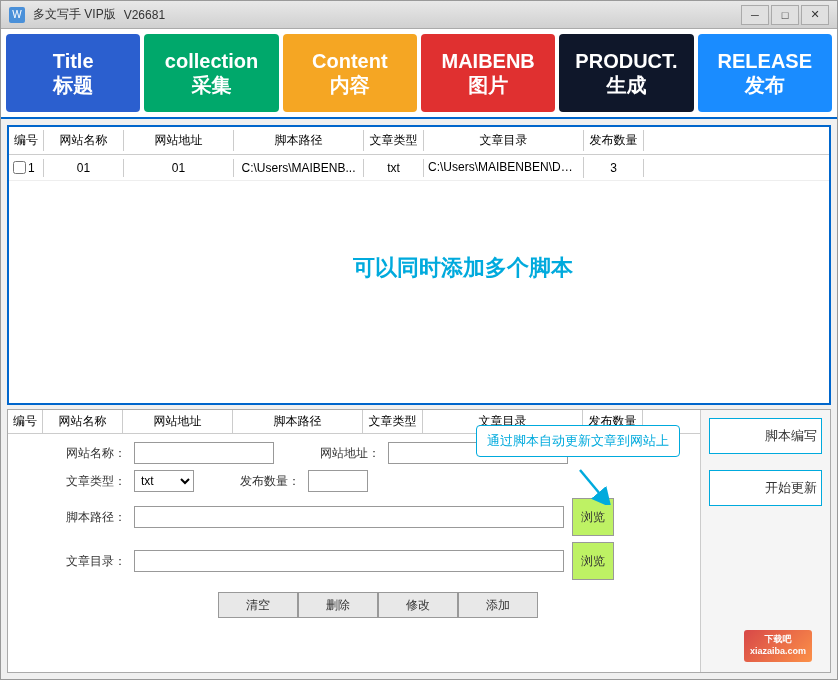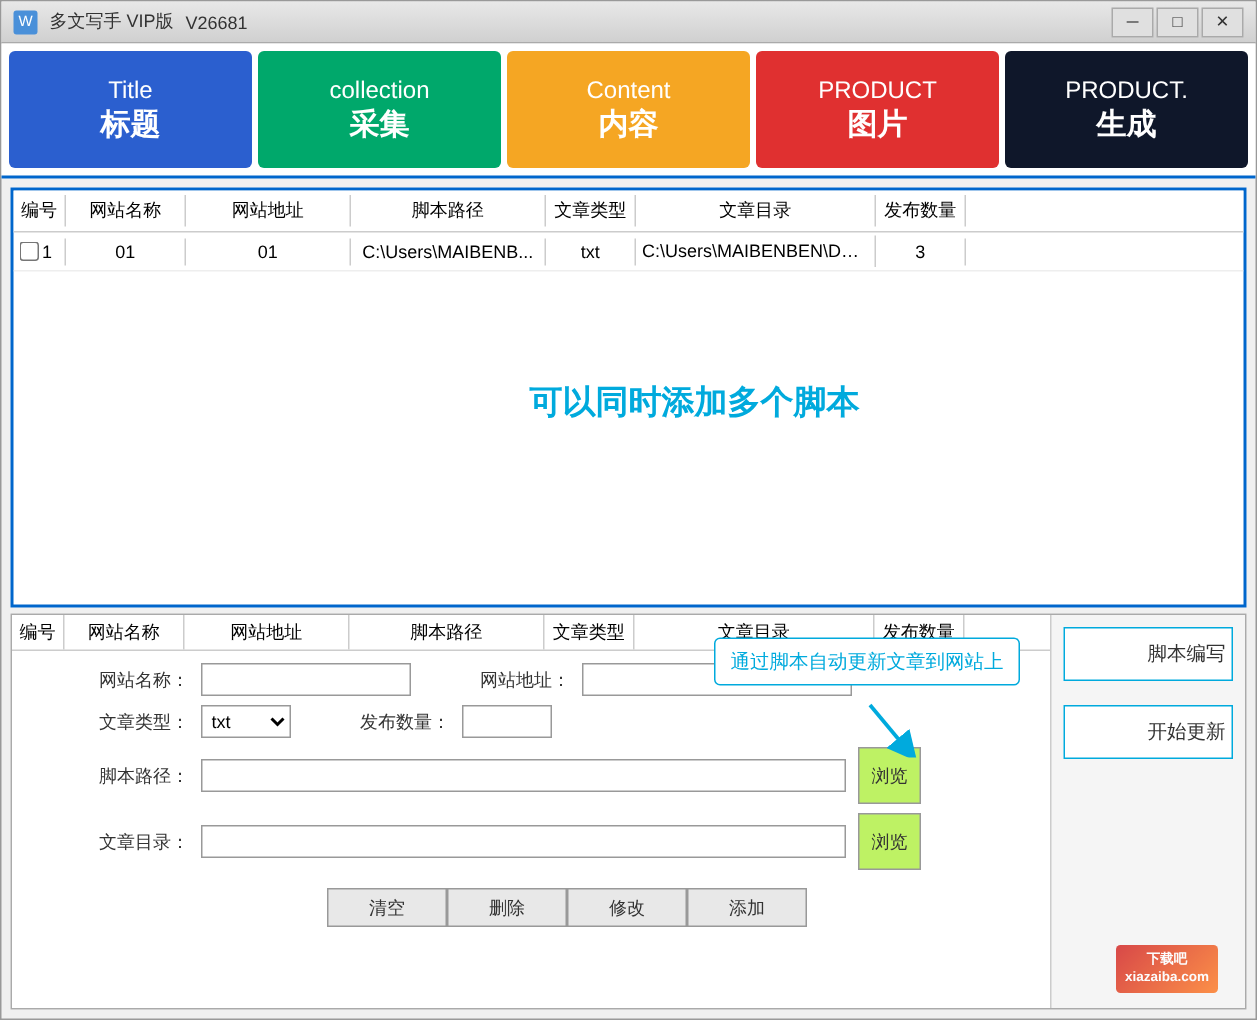--- a/index.html
+++ b/index.html
@@ -79,22 +79,22 @@
       justify-content: center;
       border-radius: 4px;
       cursor: pointer;
       color: white;
       font-weight: bold;
       text-align: center;
       line-height: 1.2;
       padding: 4px;
     }
     .nav-item .en-label {
-      font-size: 16px;
-      font-weight: normal;
+      font-size: 20px;
+      font-weight: bold;
     }
     .nav-item .cn-label {
       font-size: 20px;
       font-weight: bold;
     }
     .nav-title { background: #2b5fcf; }
     .nav-collection { background: #00a86b; }
     .nav-content { background: #f5a623; }
     .nav-images { background: #e03030; }
     .nav-product { background: #0f172a; }
@@ -337,26 +337,30 @@
     </div>
     <div class="nav-item nav-collection">
       <span class="en-label">collection</span>
       <span class="cn-label">采集</span>
     </div>
     <div class="nav-item nav-content">
       <span class="en-label">Content</span>
       <span class="cn-label">内容</span>
     </div>
     <div class="nav-item nav-images">
-      <span class="en-label">PRODUCT</span>
+      <span class="en-label">MAIBENB</span>
       <span class="cn-label">图片</span>
     </div>
     <div class="nav-item nav-product">
       <span class="en-label">PRODUCT.</span>
       <span class="cn-label">生成</span>
+    </div>
+    <div class="nav-item nav-release">
+      <span class="en-label">RELEASE</span>
+      <span class="cn-label">发布</span>
     </div>
   </div>
 
   <div class="main-content">
 
     <div class="table-section">
       <div class="table-header">
         <div class="col col-no">编号</div>
         <div class="col col-name">网站名称</div>
         <div class="col col-url">网站地址</div>

